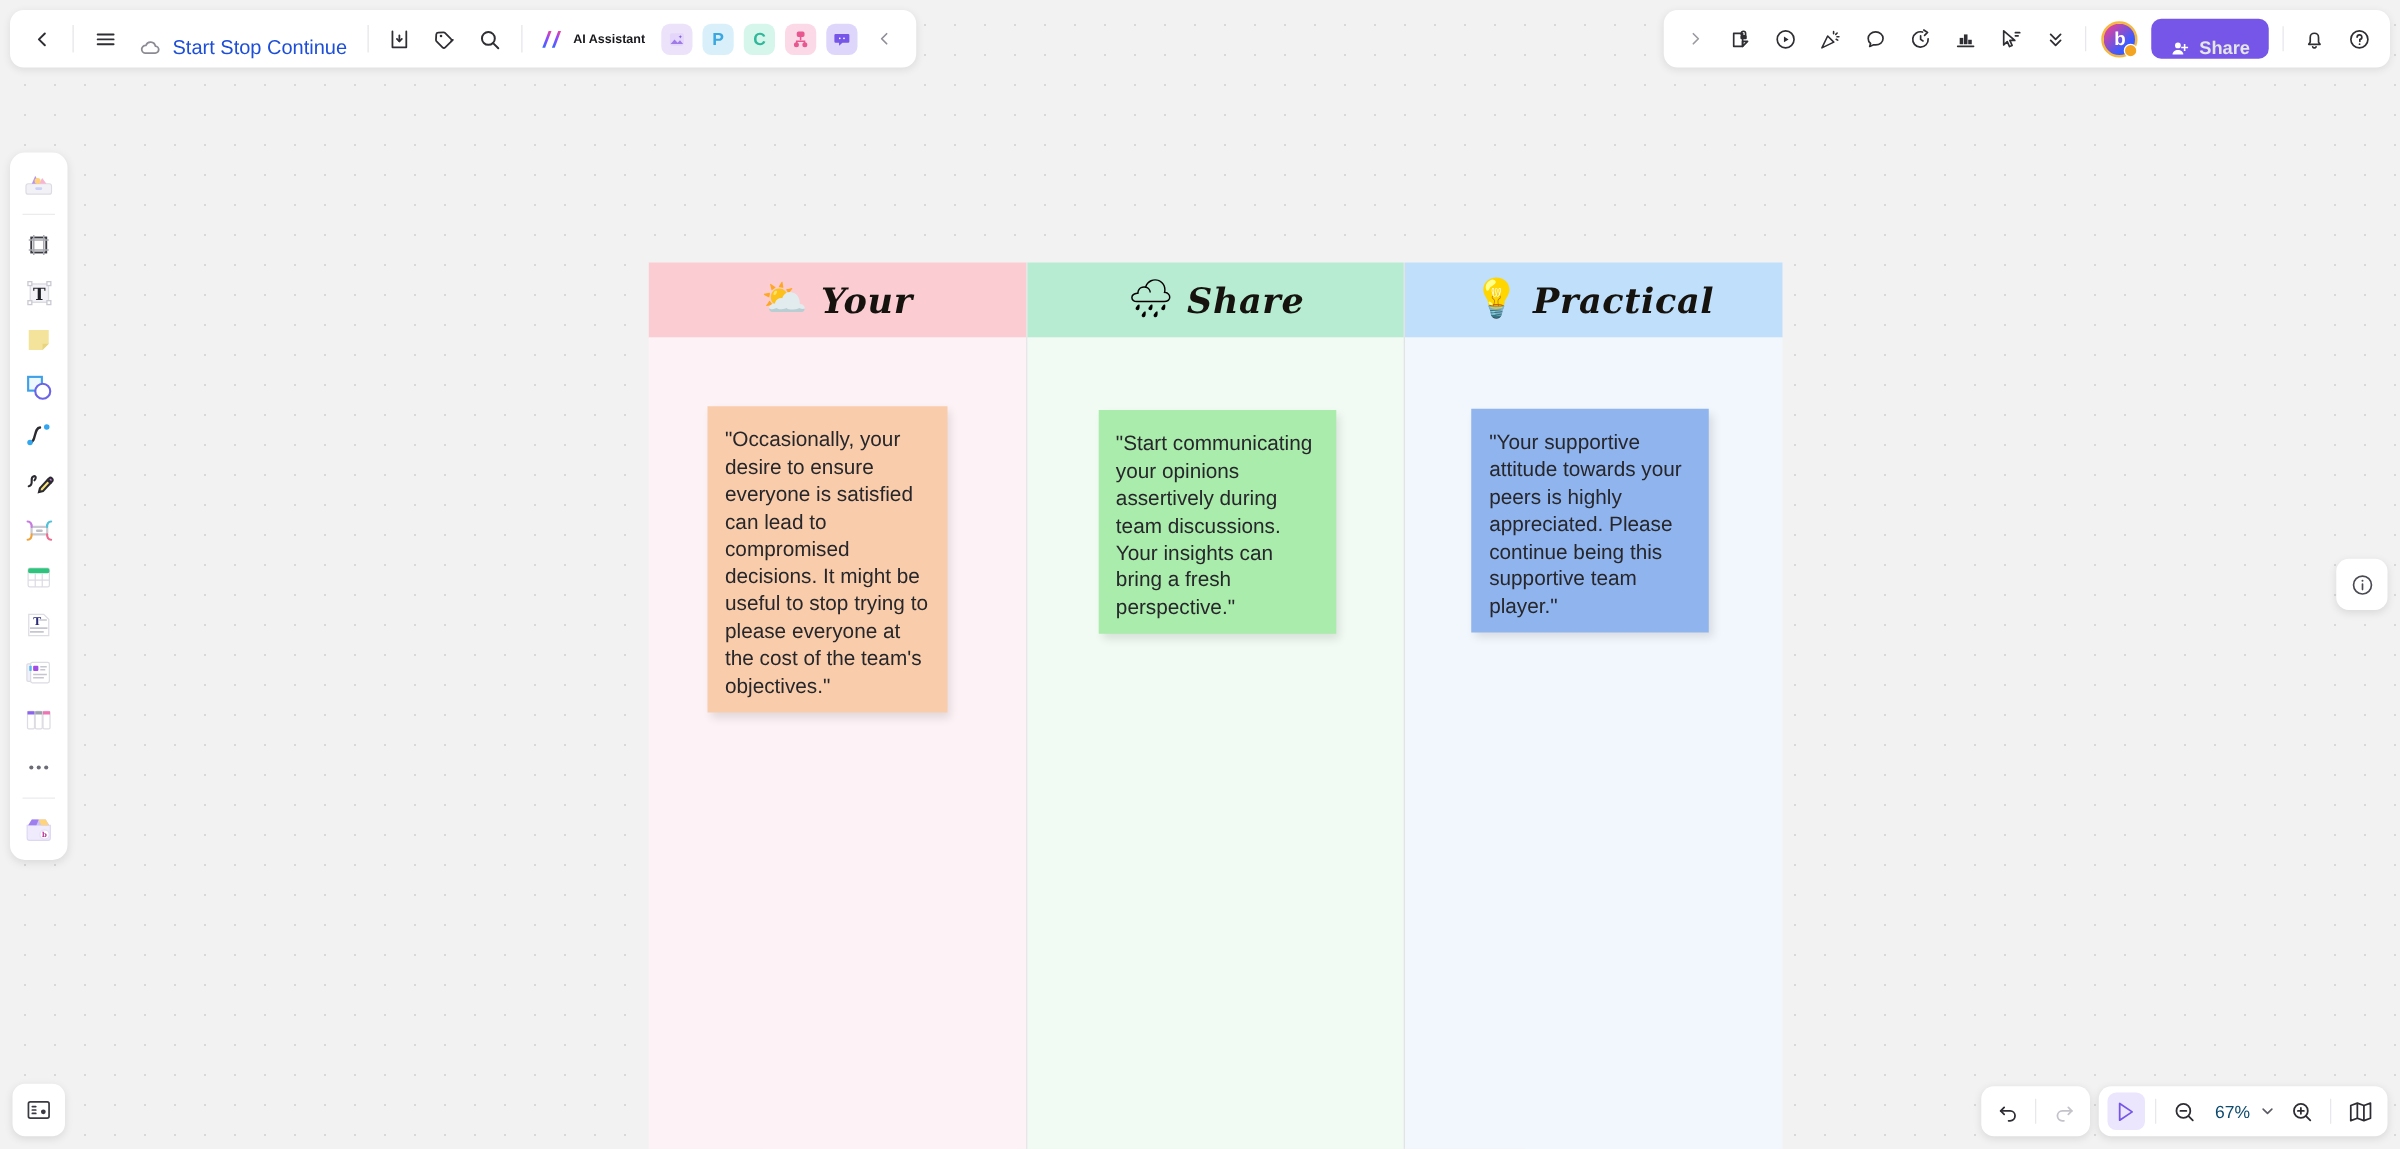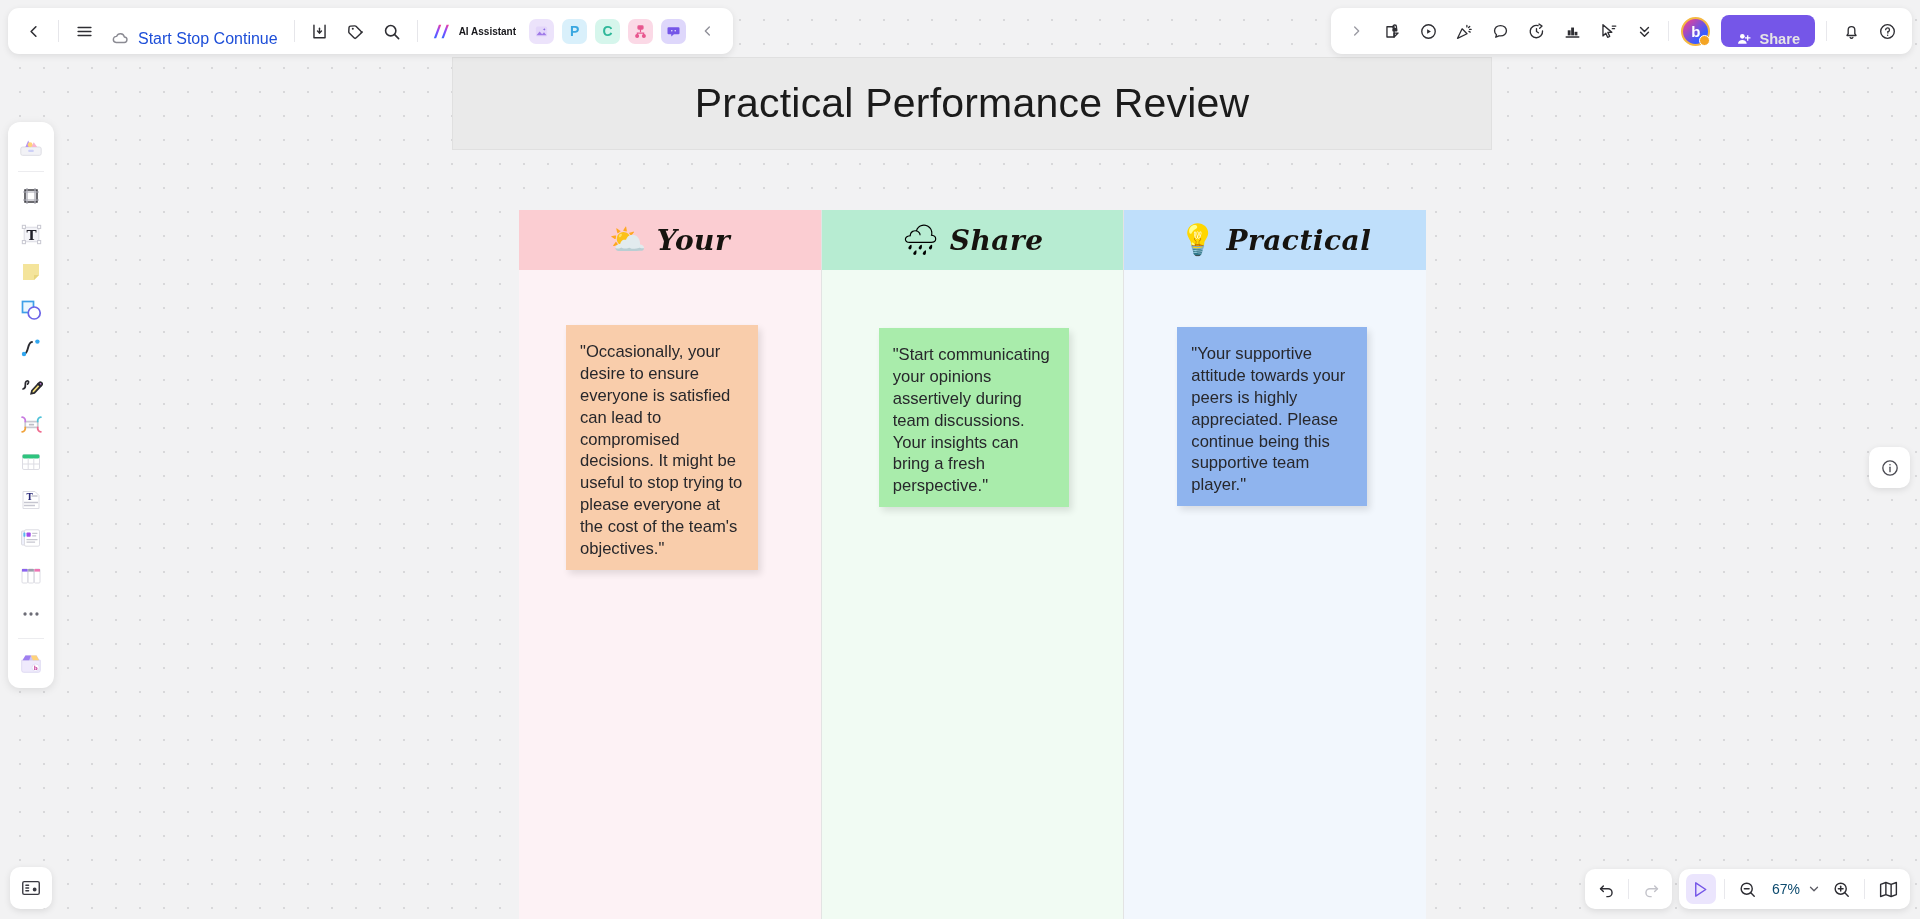--- a/index.html
+++ b/index.html
@@ -190,23 +190,20 @@
   .sep-v { width:1px;height:20px;background:#e8e8ec;margin:0 5px; }
   svg { display:block; }
 </style>
 </head>
 <body>
 
 <div id="app">
 
   <div class="canvas">
 
-    <div class="board-title">
-      <span>Practical Performance Review</span>
-    </div>
 
     <div class="board">
 
       <div class="col">
         <div class="col-head" id="h0" style="background: rgb(251, 205, 210);">
           <span class="emoji">⛅</span>
           <span class="label">Your</span>
         </div>
         <div class="col-body" id="b0" style="background: rgb(253, 242, 245);">
           <div class="note" id="n0" style="left: 47px; top: 55px; width: 192px; background: rgb(249, 205, 171);">"Occasionally, your desire to ensure everyone is satisfied can lead to compromised decisions. It might be useful to stop trying to please everyone at the cost of the team's objectives."</div>

